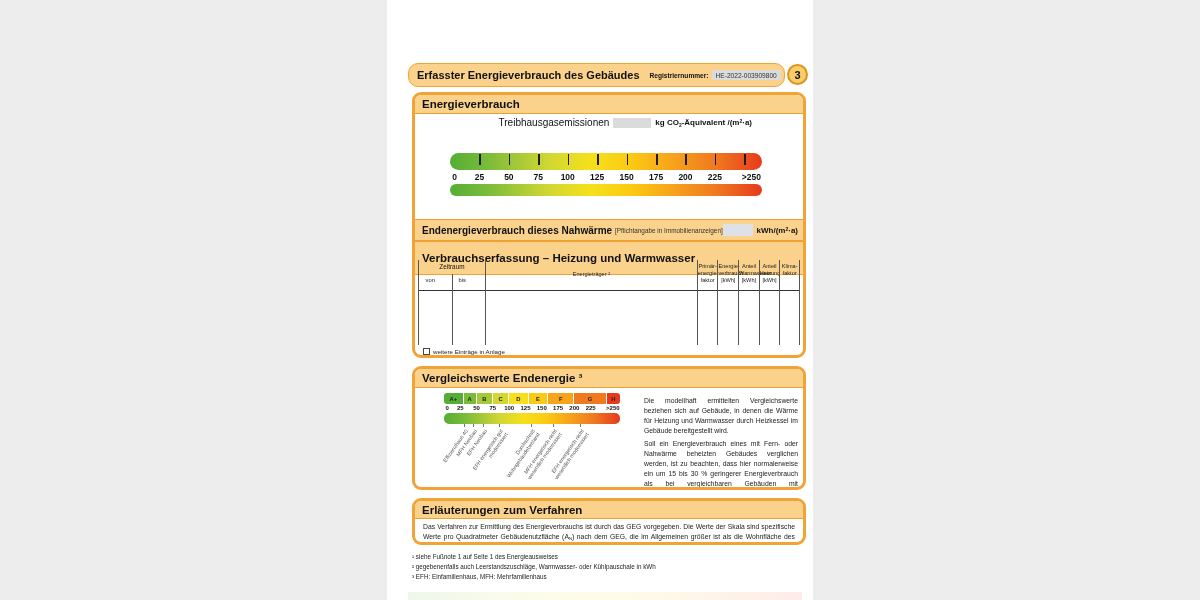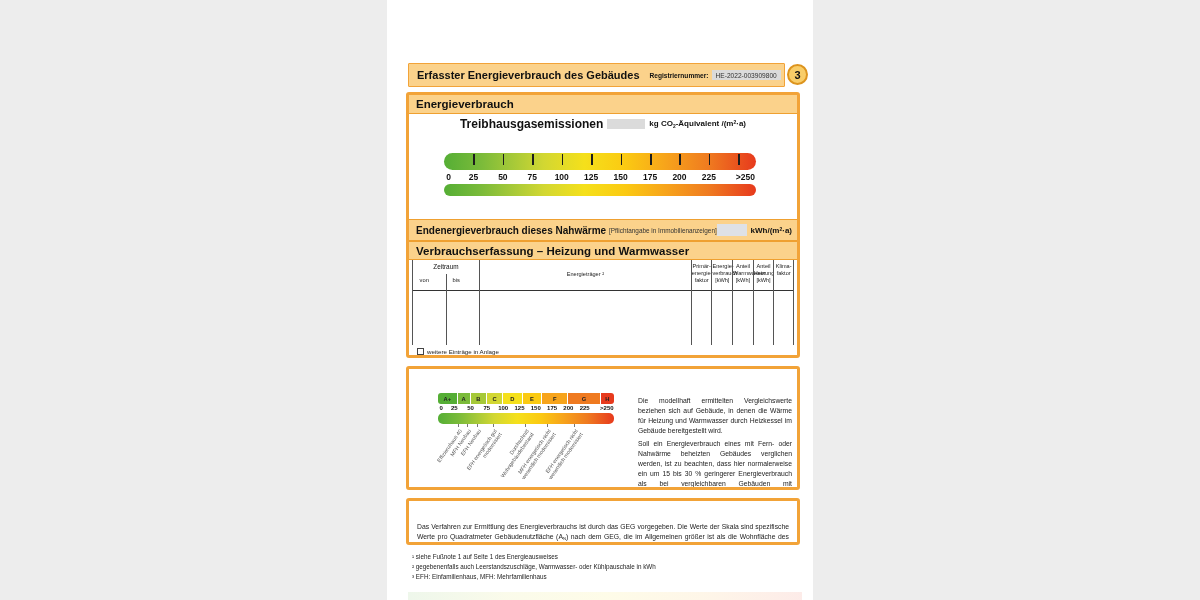--- a/index.html
+++ b/index.html
@@ -16,65 +16,65 @@
     border:3px solid #F2A338;border-radius:10px;background:#fff;box-sizing:border-box;}
   .main-title{position:absolute;left:7px;top:0px;font-size:27px;font-weight:bold;
     letter-spacing:-0.5px;transform:scaleX(0.84);transform-origin:0 50%;white-space:nowrap;}
   .title-suffix{position:absolute;left:218px;top:13px;font-size:12.5px;font-weight:bold;white-space:nowrap;}
   .law-line{position:absolute;left:8px;top:32px;font-size:6.6px;color:#333;white-space:nowrap;}
   .date-box{position:absolute;left:196px;top:30.5px;width:58px;height:9.5px;background:#DBDBDB;
     font-size:5.8px;color:#555;line-height:9.5px;padding-left:3px;box-sizing:border-box;}
 
   
   .section-bar{position:absolute;left:21px;top:63px;width:377px;height:24px;background:#FBD28B;
-    border:1px solid #F2A338;border-radius:1px;box-sizing:border-box;
+    border:1px solid #F2A338;border-radius:10px;box-sizing:border-box;
     display:flex;align-items:center;}
   .section-title{font-size:11px;font-weight:bold;margin-left:8px;white-space:nowrap;}
   .reg-label{font-size:6.6px;font-weight:bold;margin-left:10px;white-space:nowrap;}
   .reg-box{font-size:6.6px;background:#DBDBDB;color:#333;padding:1.5px 4px;margin-left:3px;white-space:nowrap;}
   .page-badge{position:absolute;left:400px;top:64px;width:21px;height:21px;border-radius:50%;
     background:#F9CD68;border:2px solid #DD941E;box-sizing:border-box;
     display:flex;align-items:center;justify-content:center;font-size:11px;font-weight:bold;}
 
   
-  .panel{position:absolute;left:19px;width:394px;border:3px solid #F2A338;border-radius:3px;
+  .panel{position:absolute;left:25px;width:394px;border:3px solid #F2A338;border-radius:9px;
     background:#fff;box-sizing:border-box;overflow:hidden;}
   #panel-energy{top:92px;height:266px;}
   #panel-compare{top:366px;height:124px;}
   #panel-explain{top:498px;height:47px;}
   .panel-band{position:absolute;left:0;right:0;background:#FBD28B;
     border-top:1.5px solid #EFA030;border-bottom:1.5px solid #EFA030;box-sizing:border-box;
     display:flex;align-items:center;}
   .band-title{font-size:11.5px;font-weight:bold;margin-left:7px;white-space:nowrap;}
   .band-top{top:0;height:19px;border-top:none;}
 
   
   .ghg-row{position:absolute;top:22px;right:51px;display:flex;align-items:center;gap:4px;}
-  .ghg-label{font-size:12px;font-weight:bold;white-space:nowrap;}
+  .ghg-label{font-size:10px;font-weight:normal;white-space:nowrap;}
   .ghg-box{width:38px;height:10px;background:#DBDBDB;}
   .ghg-unit{font-size:8px;font-weight:bold;white-space:nowrap;}
   sub.u{font-size:0.62em;vertical-align:-0.35em;}
   sup.u{font-size:0.62em;vertical-align:0.45em;}
 
   
   .mbar{position:absolute;left:35px;width:312px;top:58px;height:17px;border-radius:9px;
     background:linear-gradient(90deg,#55AE35 0%,#7BBB3A 12%,#A6C938 22%,#D2D732 32%,#F5E01B 45%,#FBCA12 58%,#F7A41B 71%,#EF7A20 85%,#E73A1D 100%);}
   .mtick{position:absolute;top:1px;width:1.6px;height:11px;background:#1d1d1d;}
   .mnums{position:absolute;left:35px;width:312px;top:77px;height:10px;}
   .mnum{position:absolute;top:0;transform:translateX(-50%);font-size:8.5px;font-weight:bold;white-space:nowrap;}
   .mbar2{position:absolute;left:35px;width:312px;top:89px;height:12px;border-radius:6.5px;
     background:linear-gradient(90deg,#55AE35 0%,#7BBB3A 12%,#A6C938 22%,#D2D732 32%,#F5E01B 45%,#FBCA12 58%,#F7A41B 71%,#EF7A20 85%,#E73A1D 100%);}
 
   
   .band-ende{top:124px;height:22px;}
   .ende-label{font-size:10px;font-weight:bold;margin-left:7px;white-space:nowrap;}
   .ende-note{font-size:6.4px;color:#333;margin-left:3px;white-space:nowrap;}
   .ende-box{width:62px;height:12px;background:#DEE1E6;margin-left:auto;}
   .ende-unit{font-size:8px;font-weight:bold;margin:0 5px 0 4px;white-space:nowrap;}
-  .band-verb{top:146px;height:19px;}
+  .band-verb{top:146px;height:34px;}
 
   
   .vtable{position:absolute;left:3px;right:3px;top:165px;height:85px;display:flex;}
   .vtable .hline{position:absolute;left:0;right:0;top:30px;height:1px;background:#333;}
   .tcol{position:relative;box-sizing:border-box;border-left:1px solid #555;height:100%;}
   .tcol:last-child{border-right:1px solid #555;}
   .col-zeit{width:17.5%;}
   .col-energ{width:55.5%;}
   .col-s{width:5.4%;}
   .th{position:absolute;left:0;right:0;top:3px;text-align:center;font-size:5.6px;line-height:1.25;
@@ -217,20 +217,23 @@
       </div>
     </div>
 
     <div class="cb-row">
       <span class="cb"></span>
       <span>weitere Einträge in Anlage</span>
     </div>
   </div>
 
   <div class="panel" id="panel-compare">
+    <div class="panel-band band-top">
+      <span class="band-title">Vergleichswerte Endenergie ³</span>
+    </div>
 
     <div class="cmp-scale">
       <div class="cmp-classes" id="cmp-classes">
           <span class="ccell" style="width: 11.1111%; background: rgb(85, 174, 53);">A+</span>
           <span class="ccell" style="width: 7.40741%; background: rgb(123, 187, 58);">A</span>
           <span class="ccell" style="width: 9.25926%; background: rgb(166, 201, 56);">B</span>
           <span class="ccell" style="width: 9.25926%; background: rgb(210, 215, 50);">C</span>
           <span class="ccell" style="width: 11.1111%; background: rgb(245, 224, 27);">D</span>
           <span class="ccell" style="width: 11.1111%; background: rgb(251, 202, 18);">E</span>
           <span class="ccell" style="width: 14.8148%; background: rgb(247, 164, 27);">F</span>
@@ -284,20 +287,23 @@
         </div>
     </div>
 
     <div class="cmp-text">
       <p>Die modellhaft ermittelten Vergleichswerte beziehen sich auf Gebäude, in denen die Wärme für Heizung und Warmwasser durch Heizkessel im Gebäude bereitgestellt wird.</p>
       <p>Soll ein Energieverbrauch eines mit Fern- oder Nahwärme beheizten Gebäudes verglichen werden, ist zu beachten, dass hier normalerweise ein um 15 bis 30 % geringerer Energieverbrauch als bei vergleichbaren Gebäuden mit Kesselheizung zu erwarten ist.</p>
     </div>
   </div>
 
   <div class="panel" id="panel-explain">
+    <div class="panel-band band-top" style="height:18px;">
+      <span class="band-title">Erläuterungen zum Verfahren</span>
+    </div>
     <div class="expl-text"><span>Das Verfahren zur Ermittlung des Energieverbrauchs ist durch das GEG vorgegeben. Die Werte der Skala sind spezifische Werte pro Quadratmeter Gebäudenutzfläche (A</span><sub class="u">N</sub><span>) nach dem GEG, die im Allgemeinen größer ist als die Wohnfläche des Gebäudes. Der tatsächliche Energieverbrauch eines Gebäudes weicht insbesondere wegen des Witterungseinflusses und sich änderndem Nutzerverhaltens vom angegebenen Energieverbrauch ab.</span></div>
   </div>
 
   <div class="footnotes">
     <div>¹ siehe Fußnote 1 auf Seite 1 des Energieausweises</div>
     <div>² gegebenenfalls auch Leerstandszuschläge, Warmwasser- oder Kühlpauschale in kWh</div>
     <div>³ EFH: Einfamilienhaus, MFH: Mehrfamilienhaus</div>
   </div>
 
   <div class="next-hint"></div>

